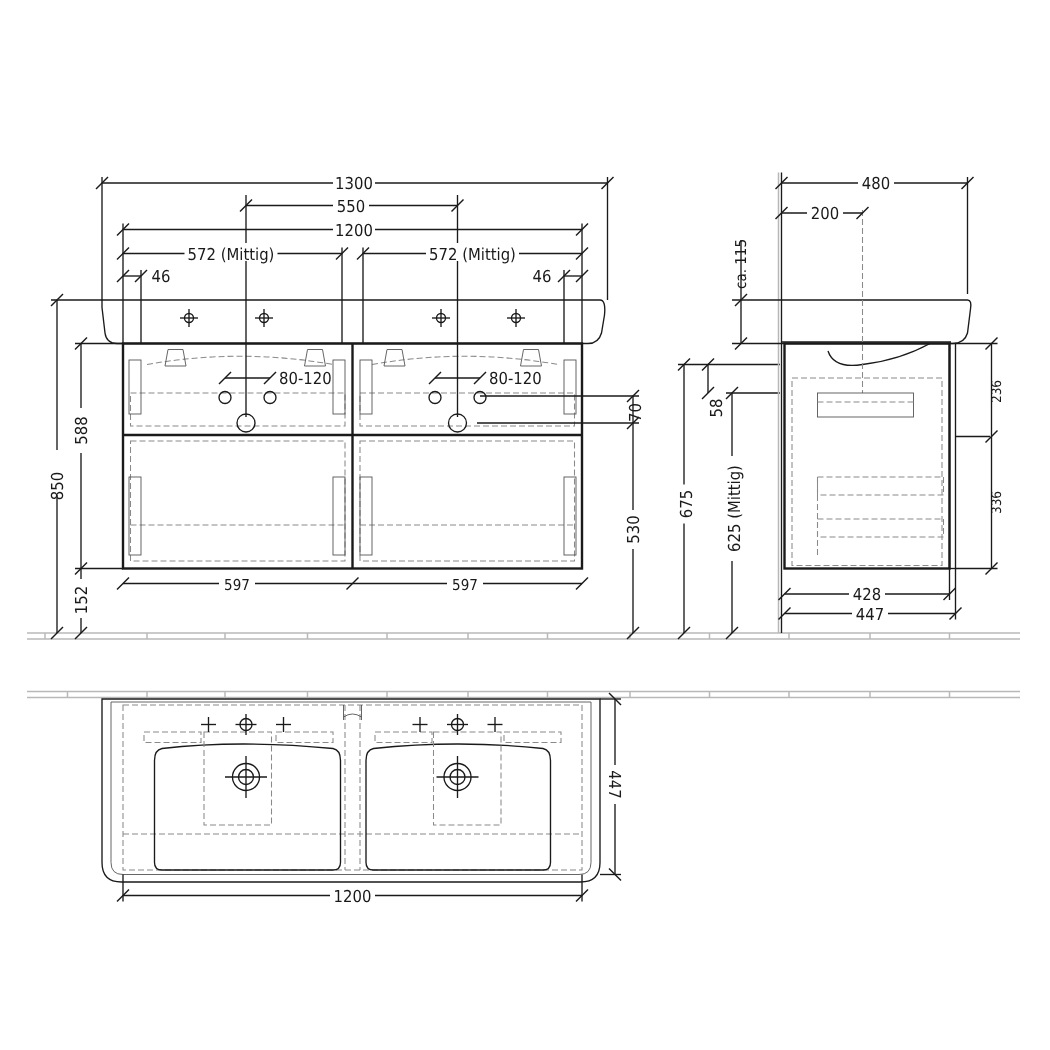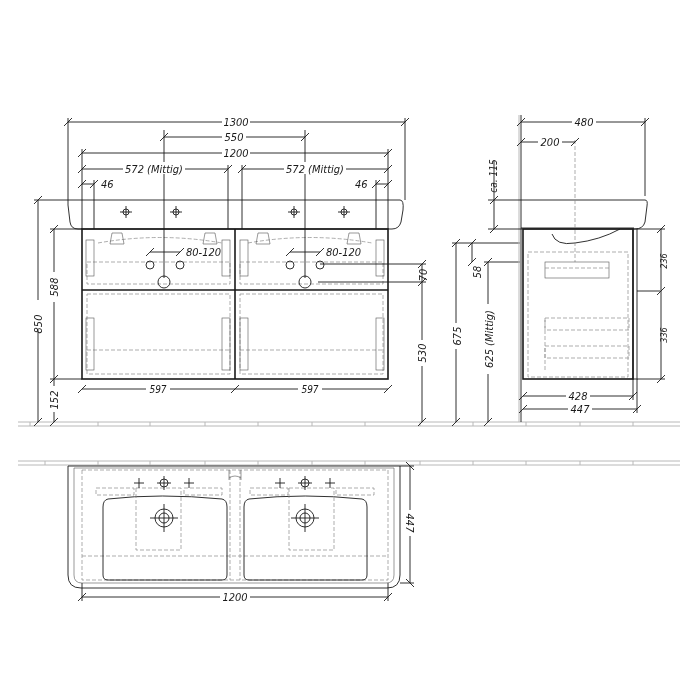--- a/index.html
+++ b/index.html
@@ -1,17 +1,17 @@
 <!DOCTYPE html>
 <html><head>
 <meta charset="utf-8">
 <style>
   html,body{margin:0;padding:0;background:#ffffff;}
   body{width:700px;height:700px;overflow:hidden;}
-  #canvas{position:relative;width:700px;height:700px;font-style:italic;}
+  #canvas{position:relative;width:700px;height:700px;}
   svg{position:absolute;left:0;top:0;}
   .dimtext{font-family:"DejaVu Sans Condensed","DejaVu Sans",sans-serif;font-size:11px;fill:#1a1a1a;}
   .ln{stroke:#1a1a1a;stroke-width:0.9;fill:none;}
   .thick{stroke:#1a1a1a;stroke-width:1.6;fill:none;}
   .thin{stroke:#555;stroke-width:0.6;fill:none;}
   .dash{stroke:#8a8a8a;stroke-width:0.7;fill:none;stroke-dasharray:4 2;}
   .wall{stroke:#b8b8b8;stroke-width:1;fill:none;}
   .tick{stroke:#1a1a1a;stroke-width:0.9;}
 </style>
 </head>

